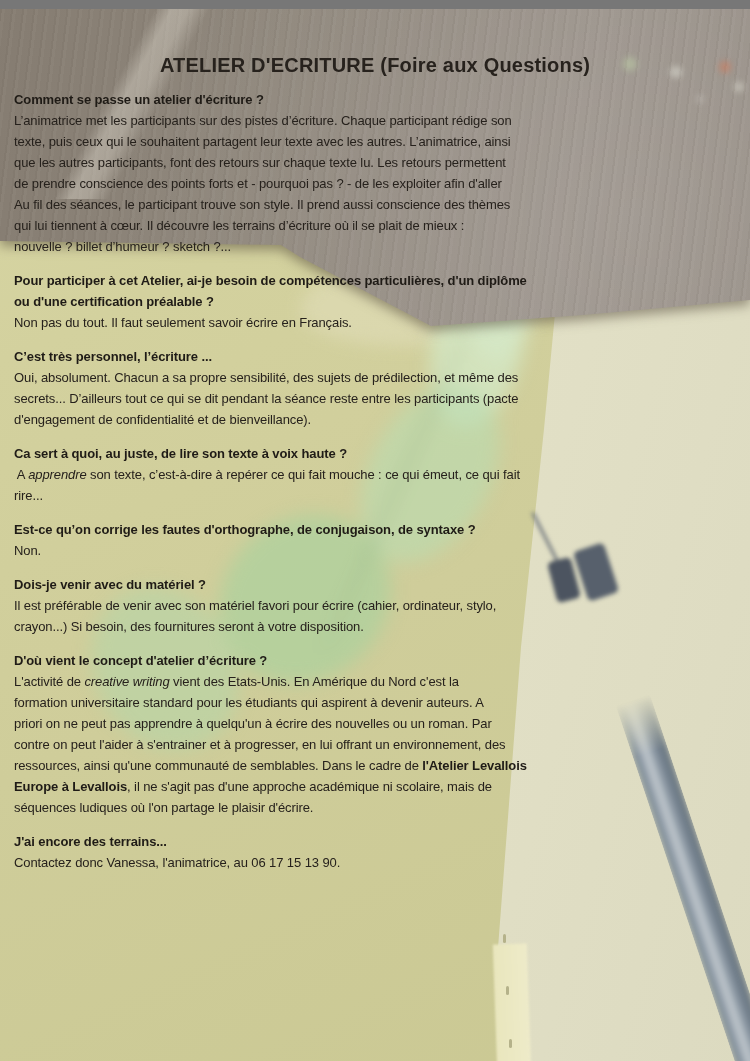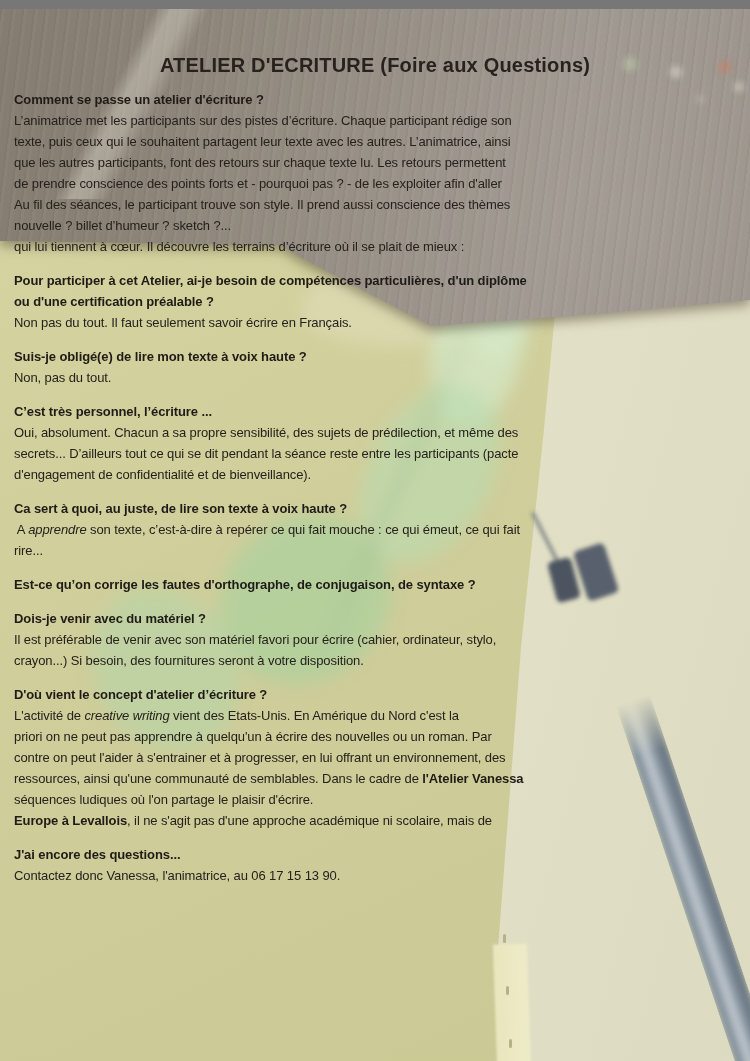--- a/index.html
+++ b/index.html
@@ -130,39 +130,31 @@
         <section class="faq-item">
           <div class="q">
             <div class="ln"><span>Comment se passe un atelier d'écriture ?</span></div>
           </div>
           <div class="a">
             <div class="ln"><span>L’animatrice met les participants sur des pistes d’écriture. Chaque participant rédige son</span></div>
             <div class="ln"><span>texte, puis ceux qui le souhaitent partagent leur texte avec les autres. L’animatrice, ainsi</span></div>
             <div class="ln"><span>que les autres participants, font des retours sur chaque texte lu. Les retours permettent</span></div>
             <div class="ln"><span>de prendre conscience des points forts et - pourquoi pas ? - de les exploiter afin d'aller</span></div>
             <div class="ln"><span>Au fil des séances, le participant trouve son style. Il prend aussi conscience des thèmes</span></div>
+            <div class="ln"><span>qui lui tiennent à cœur. Il découvre les terrains d’écriture où il se plait de mieux :</span></div>
             <div class="ln"><span>nouvelle ? billet d’humeur ? sketch ?...</span></div>
-            <div class="ln"><span>qui lui tiennent à cœur. Il découvre les terrains d’écriture où il se plait de mieux :</span></div>
           </div>
         </section>
         <section class="faq-item">
           <div class="q">
             <div class="ln"><span>Pour participer à cet Atelier, ai-je besoin de compétences particulières, d'un diplôme</span></div>
             <div class="ln"><span>ou d'une certification préalable ?</span></div>
           </div>
           <div class="a">
             <div class="ln"><span>Non pas du tout. Il faut seulement savoir écrire en Français.</span></div>
-          </div>
-        </section>
-        <section class="faq-item">
-          <div class="q">
-            <div class="ln"><span>Suis-je obligé(e) de lire mon texte à voix haute ?</span></div>
-          </div>
-          <div class="a">
-            <div class="ln"><span>Non, pas du tout.</span></div>
           </div>
         </section>
         <section class="faq-item">
           <div class="q">
             <div class="ln"><span>C’est très personnel, l’écriture ...</span></div>
           </div>
           <div class="a">
             <div class="ln"><span>Oui, absolument. Chacun a sa propre sensibilité, des sujets de prédilection, et même des</span></div>
             <div class="ln"><span>secrets... D’ailleurs tout ce qui se dit pendant la séance reste entre les participants (pacte</span></div>
             <div class="ln"><span>d'engagement de confidentialité et de bienveillance).</span></div>
@@ -174,46 +166,50 @@
           </div>
           <div class="a">
             <div class="ln"><span> A </span><i>apprendre</i><span> son texte, c’est-à-dire à repérer ce qui fait mouche : ce qui émeut, ce qui fait</span></div>
             <div class="ln"><span>rire...</span></div>
           </div>
         </section>
         <section class="faq-item">
           <div class="q">
             <div class="ln"><span>Est-ce qu’on corrige les fautes d'orthographe, de conjugaison, de syntaxe ?</span></div>
           </div>
+          <div class="a">
+            <div class="ln"><span>Non.</span></div>
+          </div>
         </section>
         <section class="faq-item">
           <div class="q">
             <div class="ln"><span>Dois-je venir avec du matériel ?</span></div>
           </div>
           <div class="a">
             <div class="ln"><span>Il est préférable de venir avec son matériel favori pour écrire (cahier, ordinateur, stylo,</span></div>
             <div class="ln"><span>crayon...) Si besoin, des fournitures seront à votre disposition.</span></div>
           </div>
         </section>
         <section class="faq-item">
           <div class="q">
             <div class="ln"><span>D'où vient le concept d'atelier d’écriture ?</span></div>
           </div>
           <div class="a">
             <div class="ln"><span>L'activité de </span><i>creative writing</i><span> vient des Etats-Unis. En Amérique du Nord c'est la</span></div>
+            <div class="ln"><span>formation universitaire standard pour les étudiants qui aspirent à devenir auteurs. A</span></div>
             <div class="ln"><span>priori on ne peut pas apprendre à quelqu'un à écrire des nouvelles ou un roman. Par</span></div>
             <div class="ln"><span>contre on peut l'aider à s'entrainer et à progresser, en lui offrant un environnement, des</span></div>
-            <div class="ln"><span>ressources, ainsi qu'une communauté de semblables. Dans le cadre de </span><b>l'Atelier Vanessa</b></div>
+            <div class="ln"><span>ressources, ainsi qu'une communauté de semblables. Dans le cadre de </span><b>l'Atelier Levallois</b></div>
+            <div class="ln"><b>Europe à Levallois</b><span>, il ne s'agit pas d'une approche académique ni scolaire, mais de</span></div>
             <div class="ln"><span>séquences ludiques où l'on partage le plaisir d'écrire.</span></div>
-            <div class="ln"><b>Europe à Levallois</b><span>, il ne s'agit pas d'une approche académique ni scolaire, mais de</span></div>
-          </div>
-        </section>
-        <section class="faq-item">
-          <div class="q">
-            <div class="ln"><span>J'ai encore des questions...</span></div>
+          </div>
+        </section>
+        <section class="faq-item">
+          <div class="q">
+            <div class="ln"><span>J'ai encore des terrains...</span></div>
           </div>
           <div class="a">
             <div class="ln"><span>Contactez donc Vanessa, l'animatrice, au 06 17 15 13 90.</span></div>
           </div>
         </section>
       </div>
   </div>
 
 </div>
 

